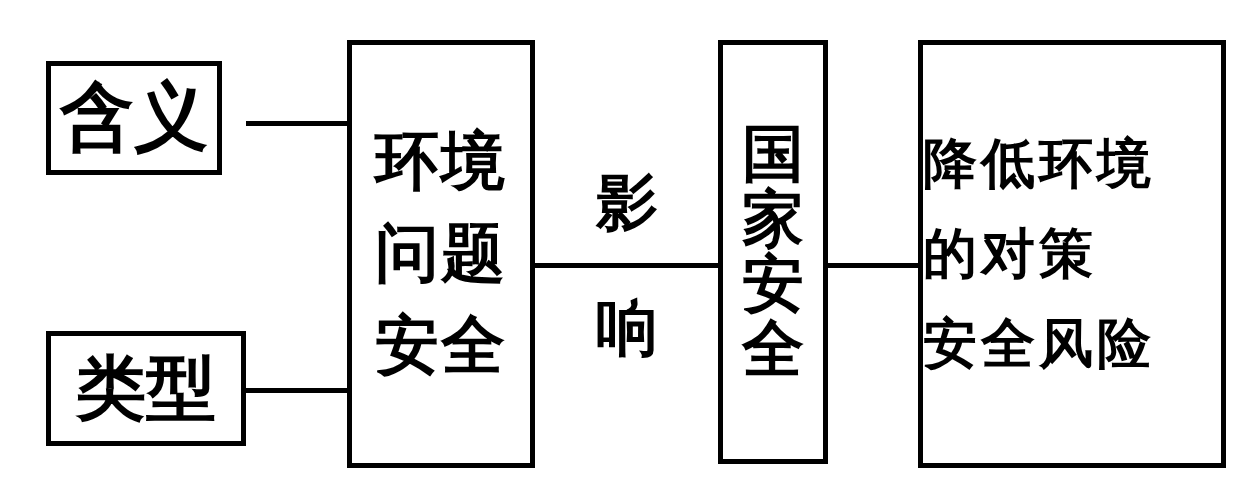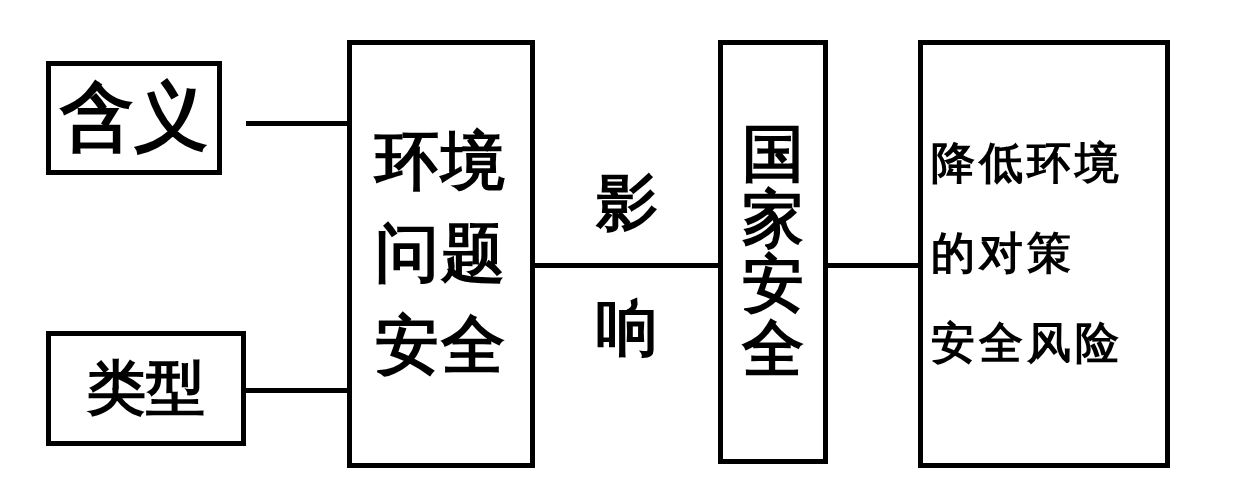--- a/index.html
+++ b/index.html
@@ -34,38 +34,37 @@
     height: 5px;
     background: #000000;
   }
   
   .node-meaning {
     left: 46px; top: 61px; width: 176px; height: 114px;
     font-size: 74px;
   }
   .node-type {
     left: 46px; top: 331px; width: 200px; height: 115px;
-    font-size: 59px;
+    font-size: 70px;
   }
   
   .node-env {
     left: 347px; top: 40px; width: 188px; height: 428px;
     font-size: 64px; line-height: 92px; letter-spacing: 2px;
   }
   
   .node-national {
     left: 718px; top: 40px; width: 110px; height: 424px;
     font-size: 62px; line-height: 65px; letter-spacing: 0;
   }
   
   .node-counter {
-    left: 918px; top: 40px; width: 252px; height: 428px;
-    font-size: 44px; line-height: 90px; letter-spacing: 4px;
+    left: 918px; top: 40px; width: 308px; height: 428px;
+    font-size: 54px; line-height: 90px; letter-spacing: 4px;
     align-items: flex-start; text-align: left;
-    padding-left: 8px;
   }
   
   .edge-meaning-env  { left: 246px; top: 121px; width: 101px; }
   .edge-type-env     { left: 246px; top: 388px; width: 101px; }
   .edge-env-national { left: 535px; top: 263px; width: 183px; }
   .edge-national-counter { left: 828px; top: 263px; width: 90px; }
   
   .influence-char {
     position: absolute;
     left: 592px;

